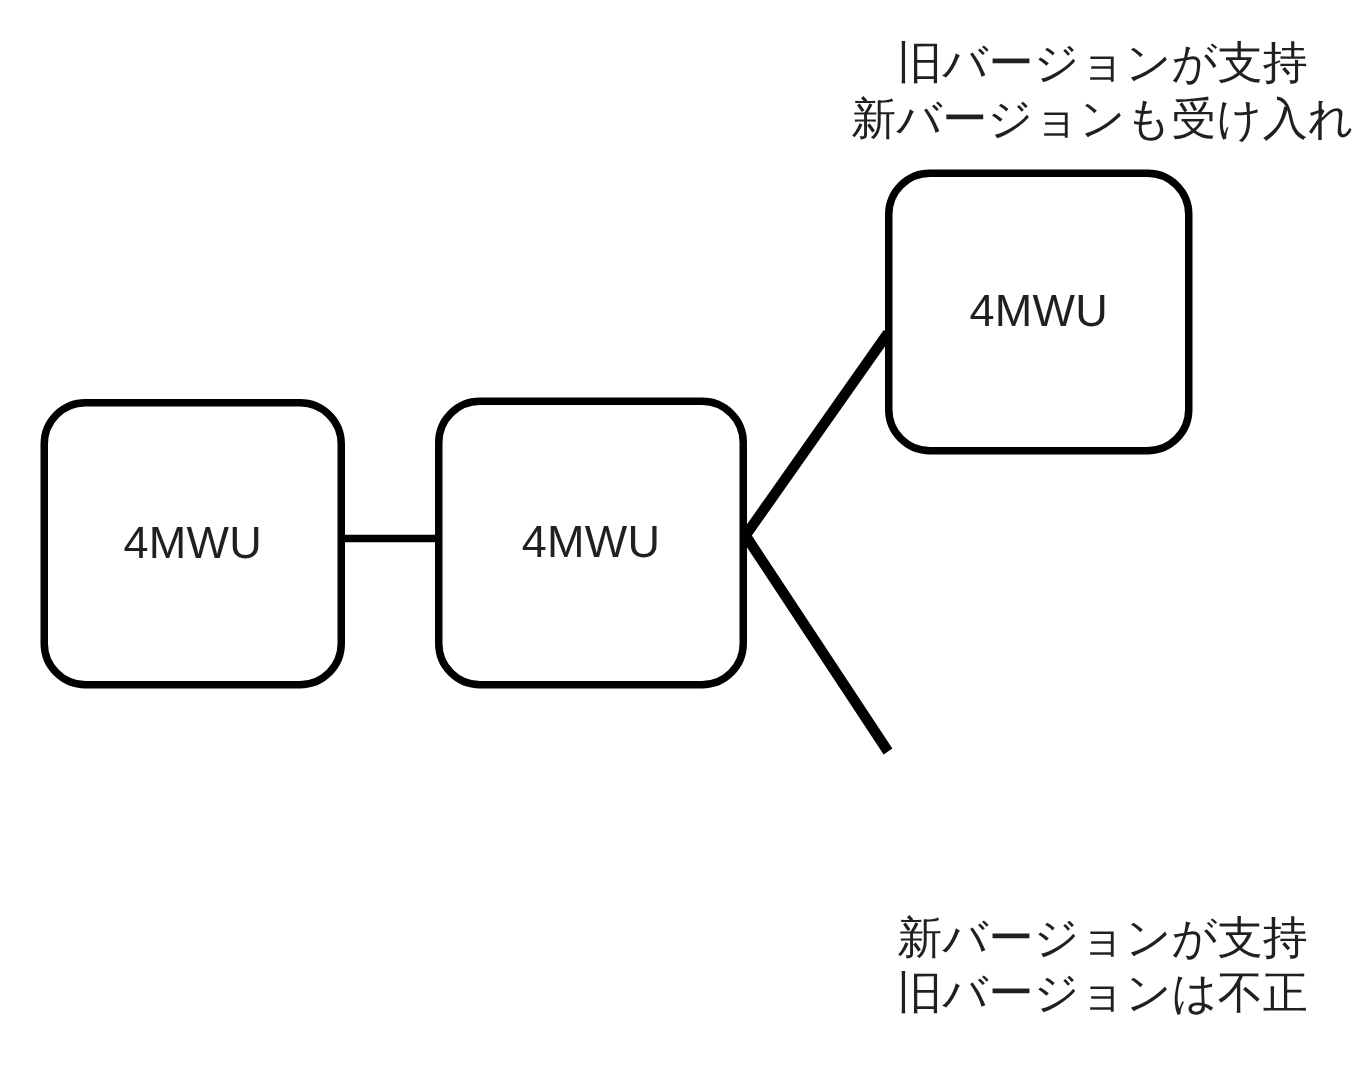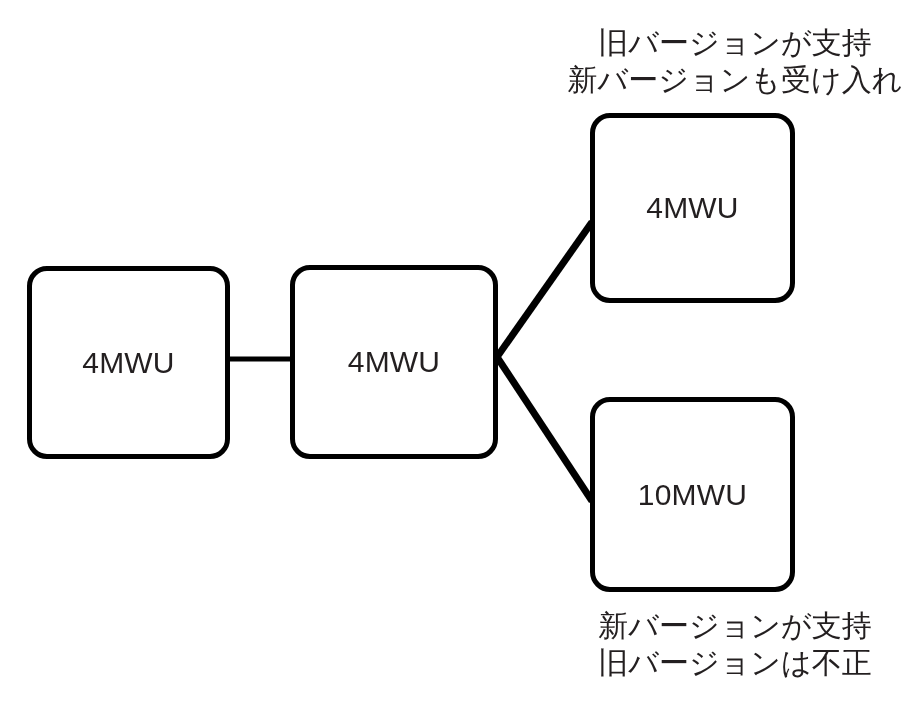--- a/index.html
+++ b/index.html
@@ -24,21 +24,21 @@
     top: 0;
     width: 911px;
     height: 725px;
     pointer-events: none;
   }
   .node {
     position: absolute;
     box-sizing: border-box;
     background: #ffffff;
     border: 5px solid #000000;
-    border-radius: 20px;
+    border-radius: 30px;
     display: flex;
     align-items: center;
     justify-content: center;
     z-index: 2;
   }
   .node-label {
     font-family: "Liberation Sans", "DejaVu Sans", sans-serif;
     font-size: 30px;
     font-weight: 400;
     color: #231f20;
@@ -85,23 +85,20 @@
   </div>
 
   <div class="node" id="node-middle">
     <span class="node-label">4MWU</span>
   </div>
 
   <div class="node" id="node-top">
     <span class="node-label">4MWU</span>
   </div>
 
-  <div class="node" id="node-bottom">
-    <span class="node-label">10MWU</span>
-  </div>
 
   <div class="annotation" id="annotation-top">
     <span class="anno-line">旧バージョンが支持</span>
     <span class="anno-line">新バージョンも受け入れ</span>
   </div>
 
   <div class="annotation" id="annotation-bottom">
     <span class="anno-line">新バージョンが支持</span>
     <span class="anno-line">旧バージョンは不正</span>
   </div>

